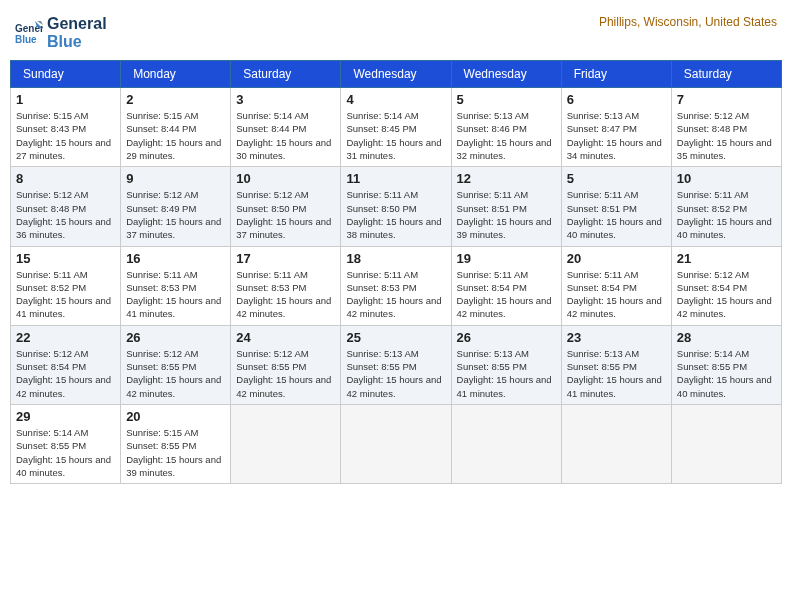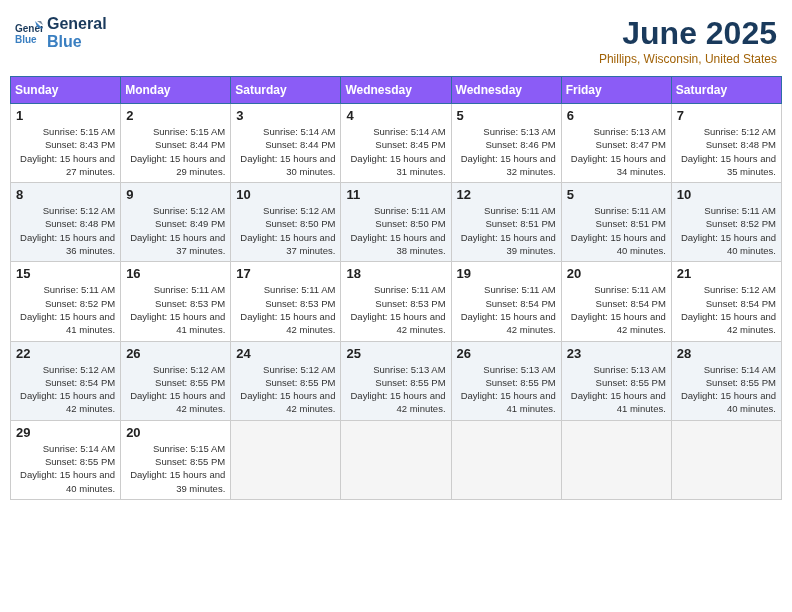--- a/index.html
+++ b/index.html
@@ -37,26 +37,26 @@
     .subtitle {
       font-size: 12px;
       color: #a16207;
     }
     .calendar {
       width: 100%;
       border-collapse: collapse;
       font-size: 10px;
     }
     .calendar th {
-      background: #8b5cf6;
+      background: #1d4ed8;
       color: #fff;
-      padding: 6px 4px;
+      padding: 6px 12px;
       text-align: left;
       font-size: 12px;
-      font-weight: bold;
+      font-weight: normal;
       border: 1px solid #2e6da4;
     }
     .calendar td {
       border: 1px solid #ccc;
       padding: 4px 5px;
       vertical-align: top;
       width: calc(100% / 7);
       min-height: 80px;
       background: #fff;
     }
@@ -67,21 +67,20 @@
       font-size: 13px;
       font-weight: bold;
       color: #222;
       display: block;
       margin-bottom: 2px;
     }
     .day-info {
       font-size: 9.5px;
       color: #333;
       line-height: 1.4;
-      text-align: right;
     }
     .row-shaded td {
       background: #f0f4f8;
     }
   </style>
 </head>
 <body>
 
 <div class="header">
   <div class="logo">
@@ -91,21 +90,20 @@
       <text x="0" y="24" font-size="10" font-weight="bold" fill="#3a7fc1">Blue</text>
       <polygon points="20,2 28,10 22,8" fill="#3a7fc1"></polygon>
       <polygon points="22,2 28,6 26,2" fill="#1a3a5c" opacity="0.6"></polygon>
     </svg>
     <div style="display:flex; flex-direction:column; line-height:1.1;">
       <span style="font-size:16px; font-weight:bold; color:#1a3a5c;">General</span>
       <span style="font-size:16px; font-weight:bold; color:#3a7fc1;">Blue</span>
     </div>
   </div>
   <div class="title-area">
-    <div class="month-title">June 2025</div>
     <div class="subtitle">Phillips, Wisconsin, United States</div>
   </div>
 </div>
 
 <table class="calendar">
   <thead>
     <tr>
     <th>Sunday</th>
         <th>Monday</th>
         <th>Saturday</th>

